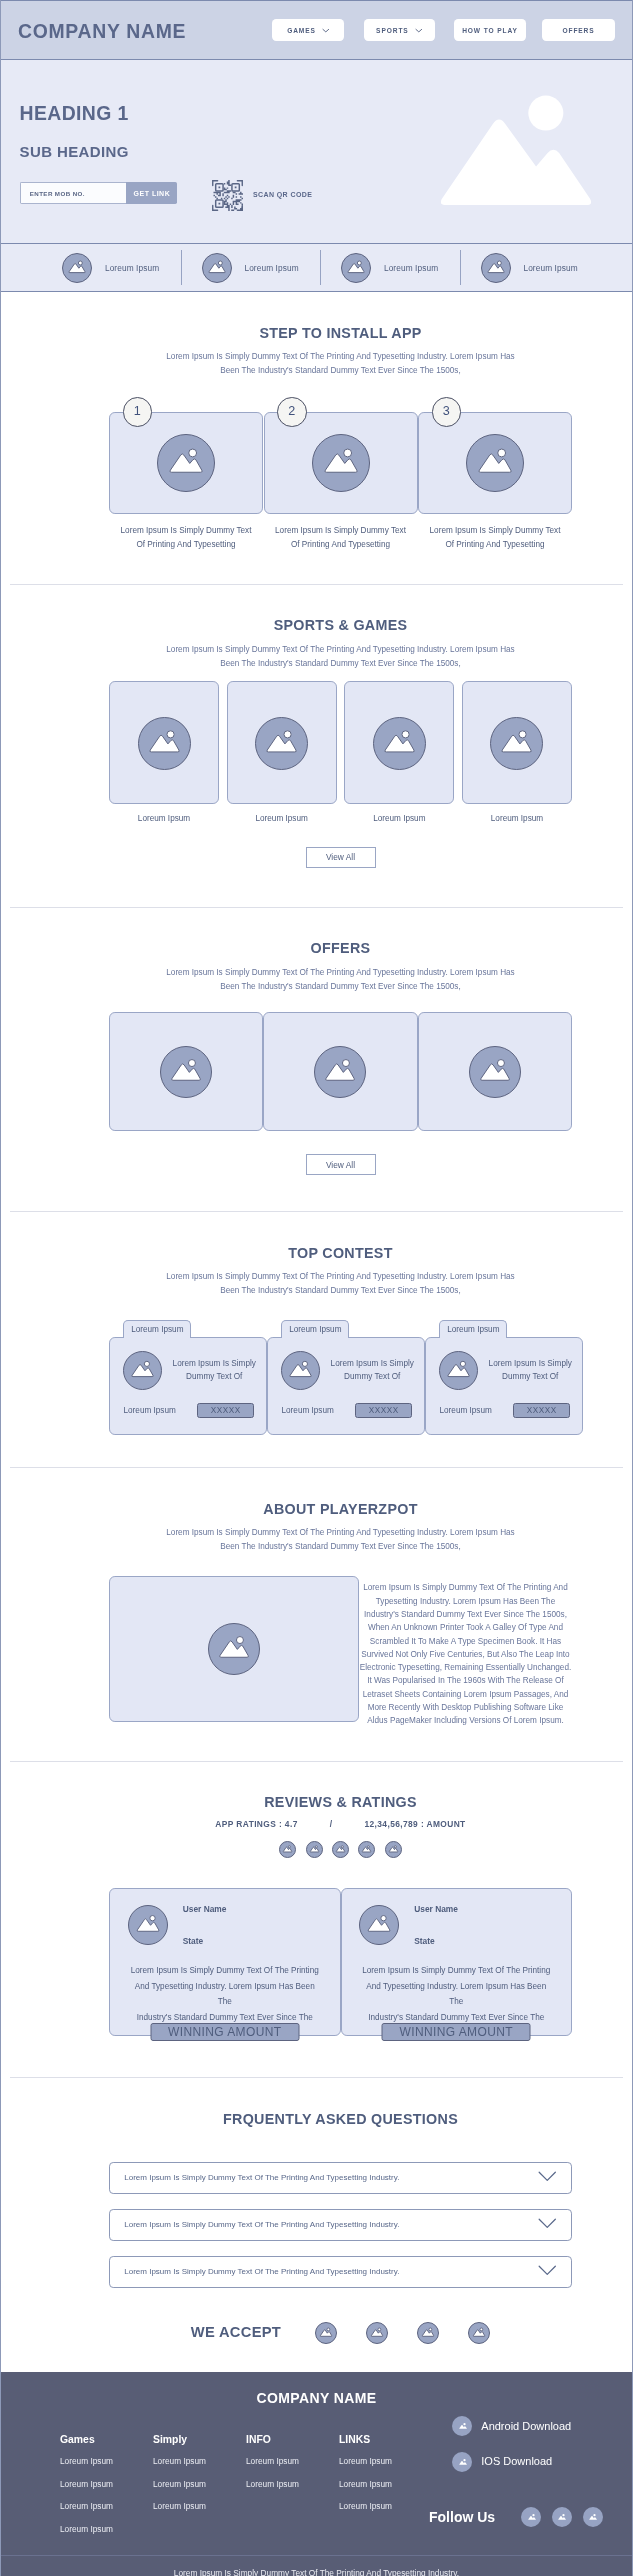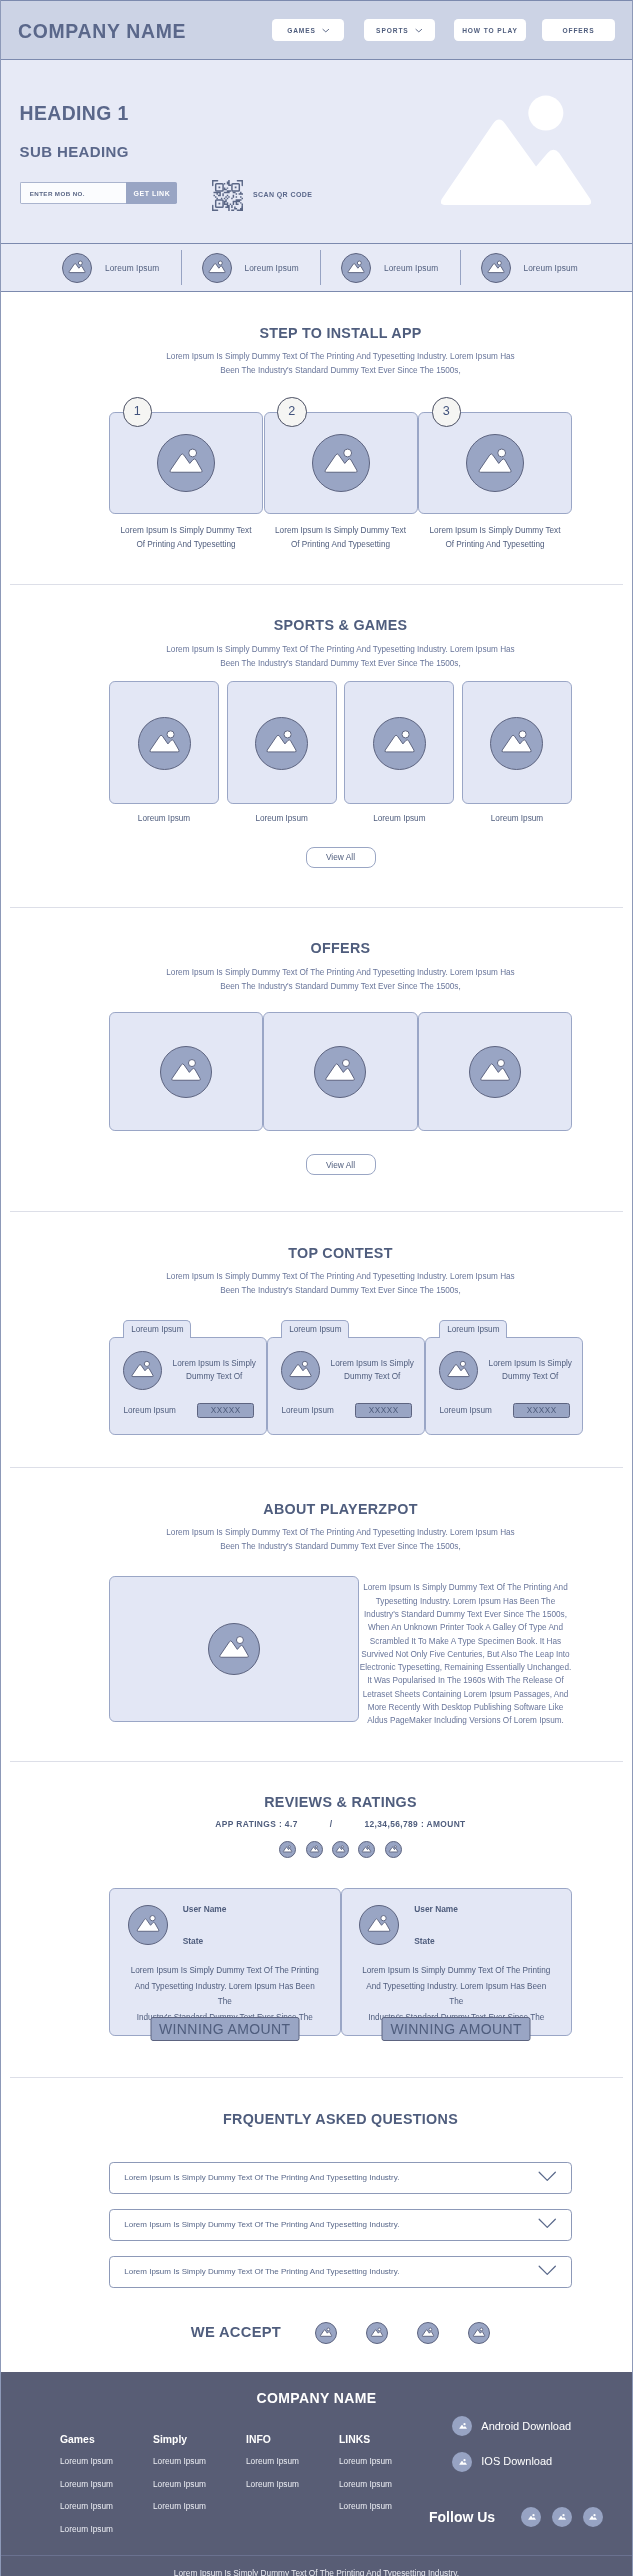--- a/index.html
+++ b/index.html
@@ -91,21 +91,21 @@
   }
   .secdesc{
     text-align:center;font-size:8.2px;line-height:14px;color:#68759a;margin:0 auto;width:387px;
   }
 
   
   .circ{border-radius:50%;background:var(--circle);border:0.8px solid var(--stroke);display:flex;align-items:center;justify-content:center;flex:none;}
   .cardbox{background:var(--card);border:0.8px solid #9aa6c6;border-radius:5.9px;}
 
   .viewall{
-    margin:0 auto;width:70px;height:21px;border:0.8px solid #9aa6c4;border-radius:8px;background:#fff;
+    margin:0 auto;width:70px;height:21px;border:0.8px solid #9aa6c4;border-radius:0;background:#fff;
     display:flex;align-items:center;justify-content:center;font-size:8.4px;color:#4f5d7d;
   }
 
   
   .steps{display:flex;justify-content:space-between;padding:0 60px;}
   .stepcol{width:154px;position:relative;}
   .stepbox{height:102px;display:flex;align-items:center;justify-content:center;}
   .stepnum{
     position:absolute;left:13.5px;top:-15px;width:29.5px;height:29.5px;border-radius:50%;
     background:#f5f5f3;border:0.8px solid #4a4f63;display:flex;align-items:center;justify-content:center;
@@ -160,22 +160,22 @@
   .stars{display:flex;justify-content:center;gap:9.3px;}
   .rgrid{display:flex;justify-content:space-between;padding:0 60px;}
   .rcard{width:247px;height:148px;position:relative;}
   .rhead{display:flex;align-items:center;padding:16px 0 0 17.7px;}
   .rinfo{margin-left:15px;}
   .rname{font-size:8.4px;font-weight:700;color:#4f5d7d;margin-bottom:24px;line-height:1;}
   .rstate{font-size:8.4px;font-weight:700;color:#4f5d7d;line-height:1;}
   .rbody{font-size:8.2px;line-height:15.6px;color:#4f5d7d;text-align:center;padding:17.7px 18.5px 0;}
   .rpill{
     position:absolute;left:50%;transform:translateX(-50%);bottom:-6.7px;
-    width:149px;height:24px;background:#99a5c4;border:0.8px solid var(--stroke);border-radius:2.5px;
-    display:flex;align-items:center;justify-content:center;font-size:14px;color:#4f5d7d;letter-spacing:0.4px;
+    width:149px;height:18px;background:#99a5c4;border:0.8px solid var(--stroke);border-radius:2.5px;
+    display:flex;align-items:center;justify-content:center;font-size:12px;color:#4f5d7d;letter-spacing:0.4px;
   }
 
   
   .faqlist{padding:0 60px;}
   .faqrow{
     height:32px;border:0.8px solid #8d99b8;border-radius:4.2px;background:#fff;
     display:flex;align-items:center;padding:0 14.3px;margin-bottom:15px;
   }
   .faqtext{font-size:8px;color:#59688a;flex:1;}
 

